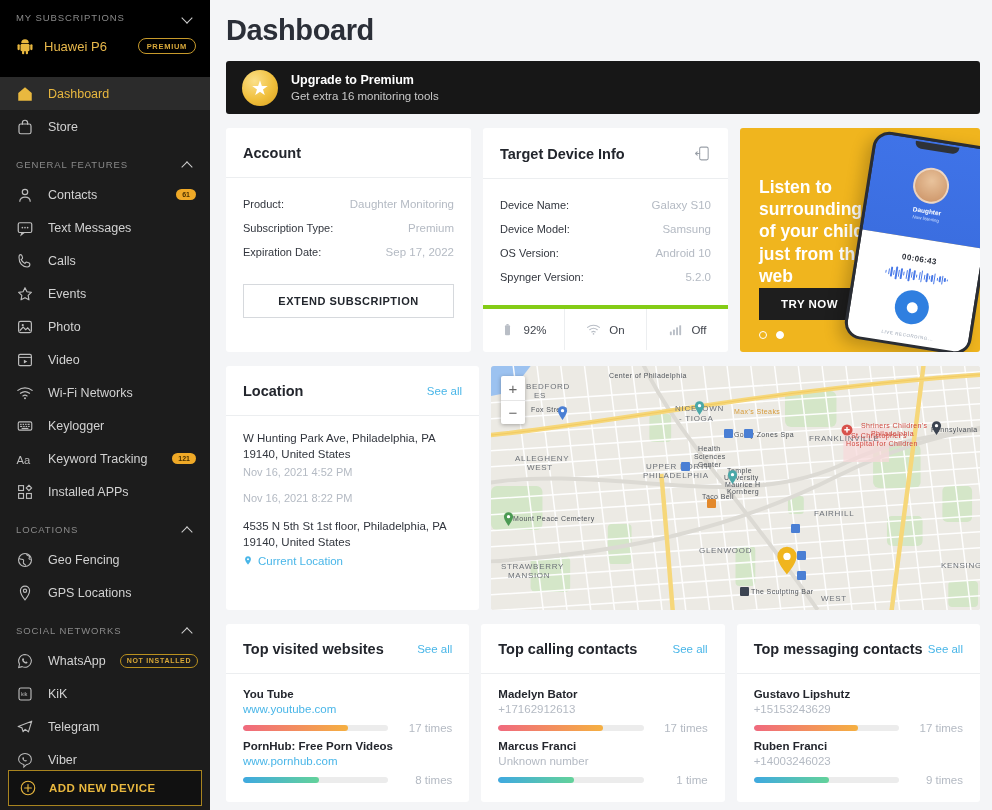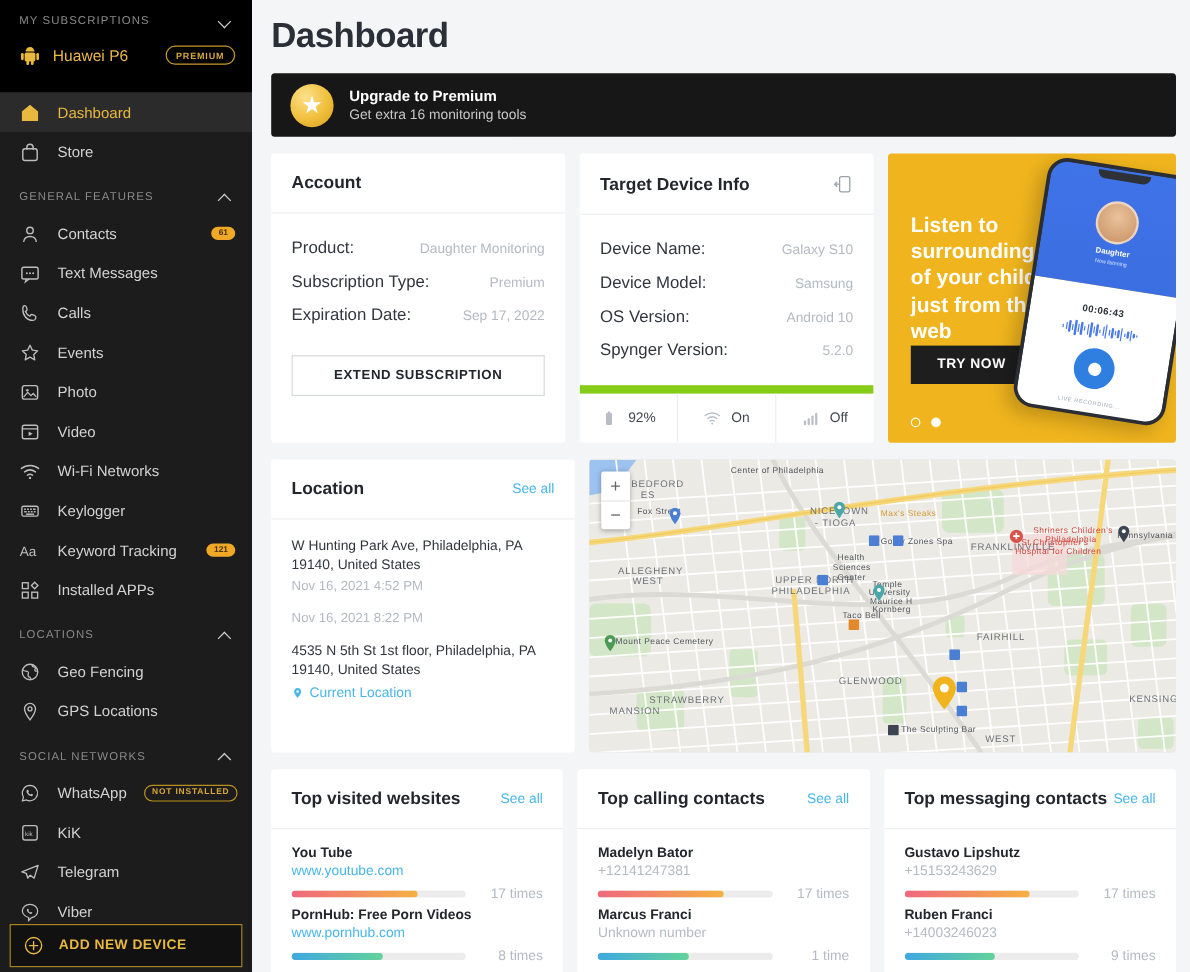--- a/index.html
+++ b/index.html
@@ -101,35 +101,35 @@
   .card-head {
     display: flex; align-items: center; justify-content: space-between;
     padding: 17px 17px 16px 17px;
     border-bottom: 1px solid #eceef0;
   }
   .card-title { font-size: 14.5px; font-weight: 700; color: #23262d; }
   .see-all { color: #49b6e8; font-size: 11.5px; cursor: pointer; }
   .card-body { padding: 14px 17px 10px 17px; }
 
   .kv { display: flex; justify-content: space-between; align-items: baseline; padding: 6px 0; }
-  .kv .k { color: #32363e; font-size: 14px; }
+  .kv .k { color: #32363e; font-size: 11px; }
   .kv .v { color: #b4bac3; font-size: 11.5px; }
 
   .extend-wrap { padding: 10px 17px 17px 17px; }
   .extend-btn {
     width: 100%; border: 1px solid #d6d9dd; background: #fff;
     padding: 10px 0; font-size: 11px; font-weight: 700;
     letter-spacing: .5px; color: #22262d; cursor: pointer;
     font-family: "Liberation Sans", sans-serif;
   }
 
   .card.account { width: 245px; flex: 0 0 245px; }
   .card.device { width: 245px; flex: 0 0 245px; }
 
-  .dev-stats { display: flex; border-top: 7px solid #84cc16; justify-content: flex-end; }
+  .dev-stats { display: flex; border-top: 4px solid #84cc16; justify-content: flex-end; }
   .dev-stat {
     flex: 1; display: flex; align-items: center; justify-content: center;
     gap: 8px; padding: 13px 0; font-size: 11.5px; color: #41454d;
   }
   .dev-stat + .dev-stat { border-left: 1px solid #eceef0; }
   .dev-stat .ico { width: 15px; height: 15px; color: #b9bec6; flex: 0 0 15px; }
 
   
   .promo-card {
     flex: 1; background: #f0b51e; border-radius: 3px;
@@ -699,21 +699,21 @@
             <span class="map-label poi" style="left: 207px; top: 95px;">Center</span>
             <span class="map-label poi" style="left: 236px; top: 101px;">Temple</span>
             <span class="map-label poi" style="left: 233px; top: 108px;">University</span>
             <span class="map-label poi" style="left: 234px; top: 115px;">Maurice H</span>
             <span class="map-label poi" style="left: 236px; top: 122px;">Kornberg</span>
             <span class="map-label poi" style="left: 211px; top: 127px;">Taco Bell</span>
             <span class="map-label poi" style="left: 22px; top: 149px;">Mount Peace Cemetery</span>
             <span class="map-label big" style="left: 323px; top: 143px;">FAIRHILL</span>
             <span class="map-label big" style="left: 208px; top: 180px;">GLENWOOD</span>
             <span class="map-label big" style="left: 450px; top: 195px;">KENSING</span>
-            <span class="map-label big" style="left: 10px; top: 196px; margin-left: 40px;">STRAWBERRY</span>
+            <span class="map-label big" style="left: 10px; top: 196px;">STRAWBERRY</span>
             <span class="map-label big" style="left: 17px; top: 205px;">MANSION</span>
             <span class="map-label poi" style="left: 260px; top: 222px;">The Sculpting Bar</span>
             <span class="map-label big" style="left: 330px; top: 228px;">WEST</span>
             <span class="map-label big" style="left: 35px; top: 16px;">BEDFORD</span>
             <span class="map-label big" style="left: 43px; top: 25px;">ES</span>
             <span class="map-label poi" style="left: 40px; top: 40px;">Fox Street</span>
           </div>
 
         <svg class="mk" style="left:203px;top:35px" viewBox="0 0 24 30">
             <path d="M12 0a10 10 0 0 1 10 10c0 7-10 20-10 20S2 17 2 10A10 10 0 0 1 12 0z" fill="#4aa8a8"></path>
@@ -803,21 +803,21 @@
       </section>
 
       <section class="card bottom">
         <div class="card-head">
           <span class="card-title">Top calling contacts</span>
           <span class="see-all">See all</span>
         </div>
         <div class="card-body">
           <div class="bl-item">
             <div class="bl-name">Madelyn Bator</div>
-            <div class="bl-sub gray">+12141247381</div>
+            <div class="bl-sub gray">+17162912613</div>
             <div class="bl-barrow">
               <div class="bar">
                   <span style="width:72%;background:linear-gradient(90deg,#f0697e,#f5b041)"></span>
                 </div>
               <div class="bl-times">17 times</div>
             </div>
           </div>
           <div class="bl-item">
             <div class="bl-name">Marcus Franci</div>
             <div class="bl-sub gray">Unknown number</div>

